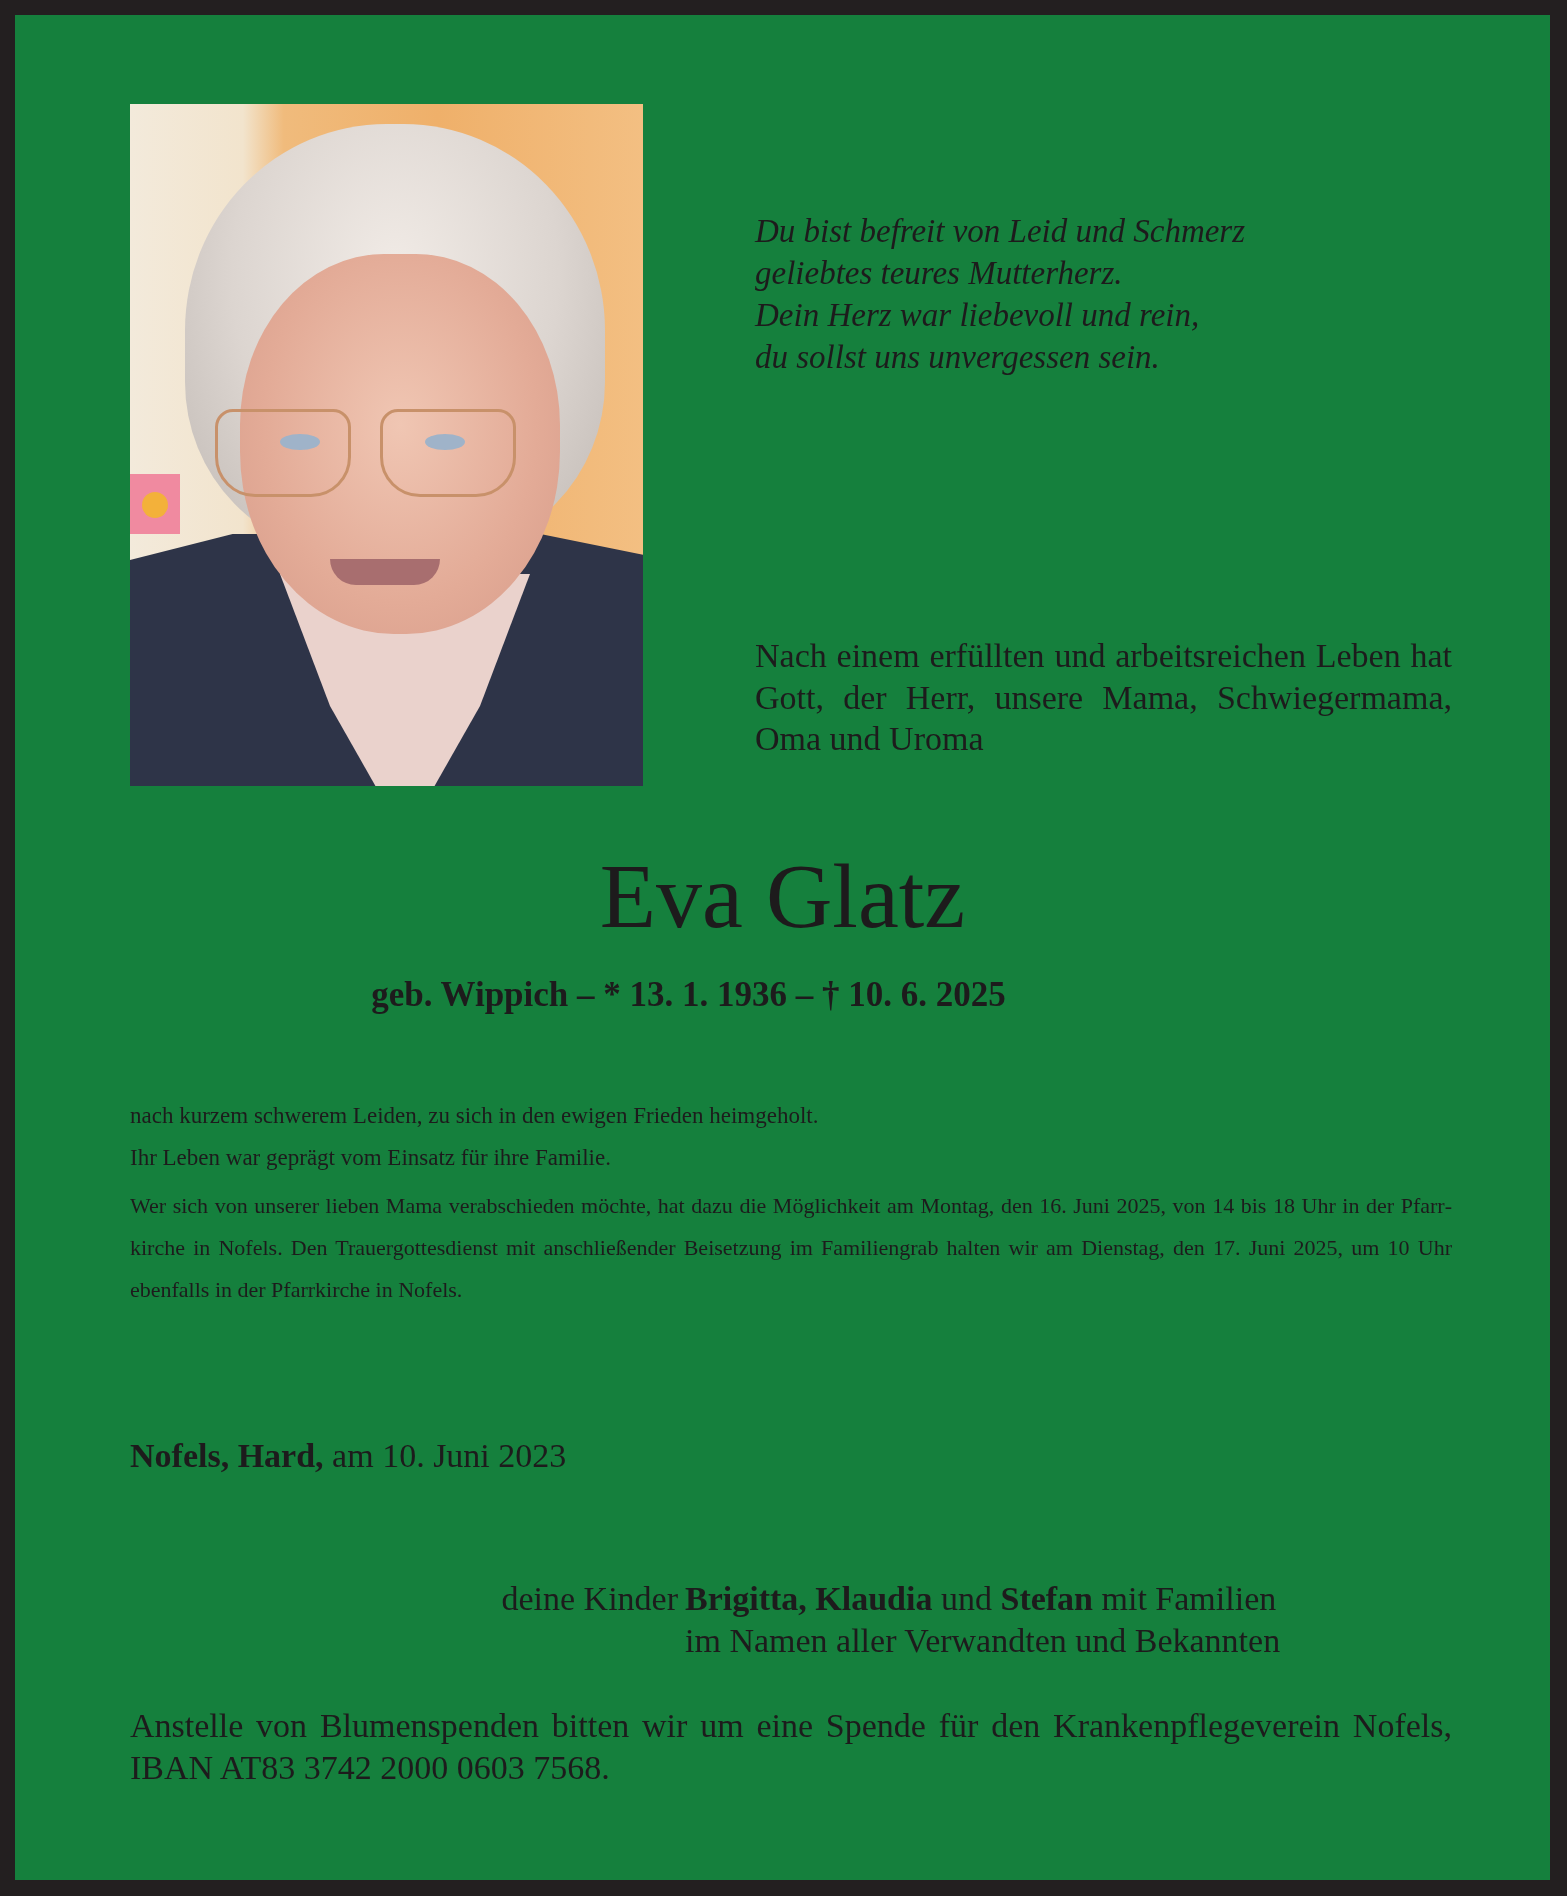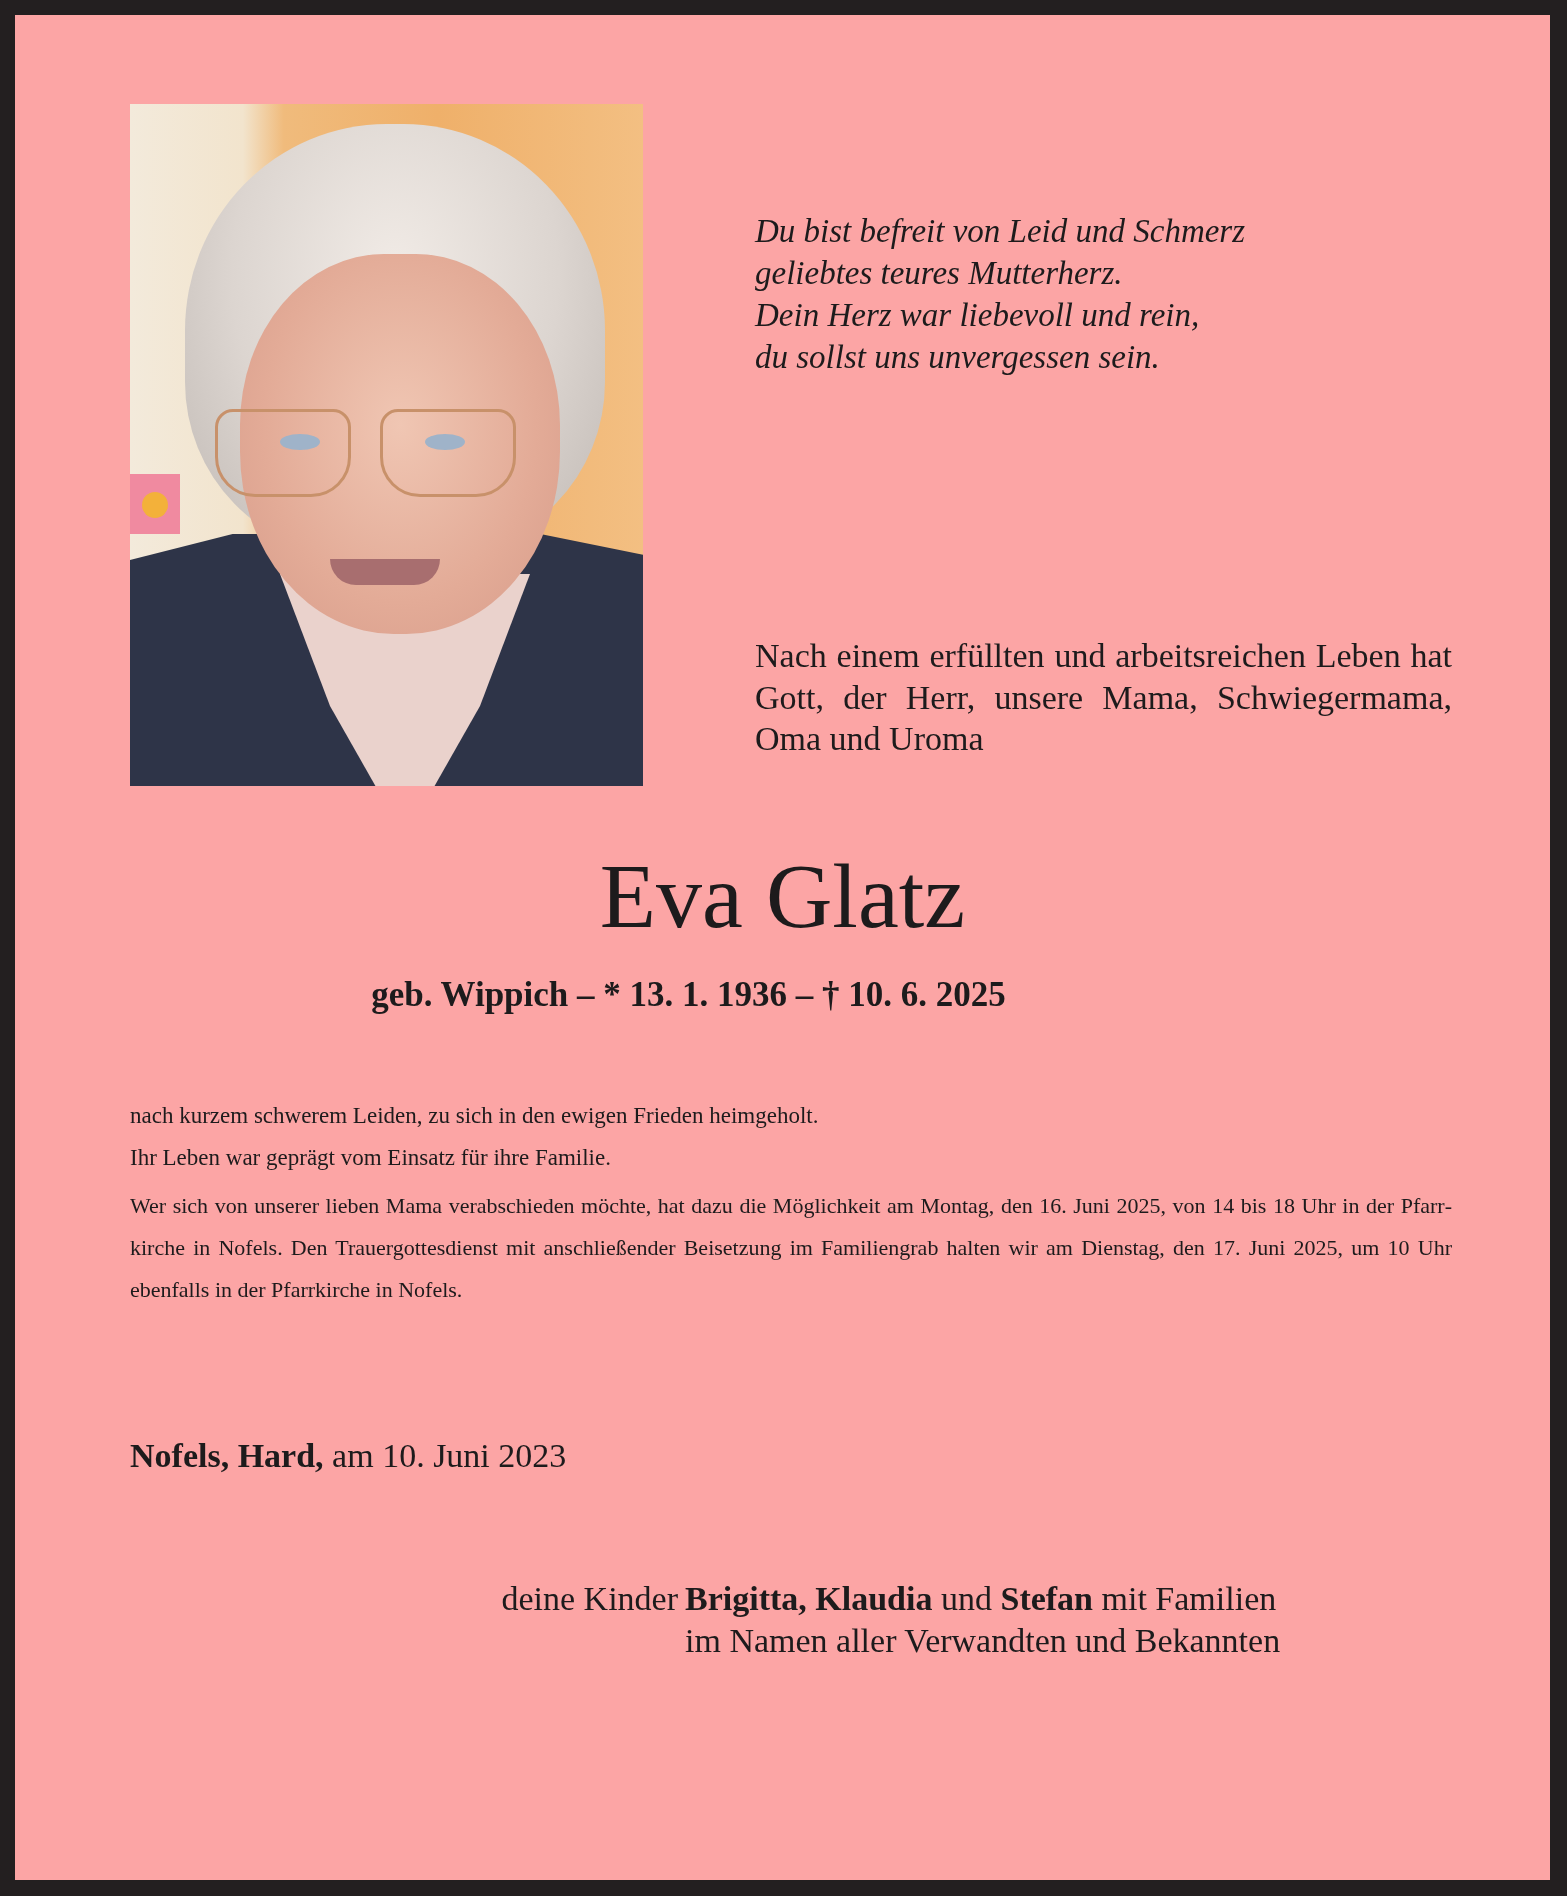--- a/index.html
+++ b/index.html
@@ -1,17 +1,17 @@
 <!DOCTYPE html>
 <html><head>
 <meta charset="utf-8">
 <style>
   html, body { margin:0; padding:0; }
   body { width:1567px; height:1896px; background:#231f20; position:relative; overflow:hidden; }
-  .page { position:absolute; left:15px; top:15px; width:1535px; height:1865px; background:#fca5a5; }
+  .page { position:absolute; left:15px; top:15px; width:1535px; height:1865px; background:#15803d; }
   .serif { font-family: "Liberation Serif", "DejaVu Serif", serif; color:#1d1b1c; }
   .photo { position:absolute; left:115px; top:89px; width:513px; height:682px; overflow:hidden;
     background: linear-gradient(90deg, #f3eadb 0%, #f2e4cd 22%, #f0bb7c 30%, #efb06a 60%, #f3bf82 100%); }
   .photo .hair { position:absolute; left:55px; top:20px; width:420px; height:430px; border-radius:48% 48% 40% 40%;
     background: radial-gradient(ellipse at 50% 35%, #f1ebe6 0%, #dcd5d0 55%, #bfb8b3 100%); }
   .photo .face { position:absolute; left:110px; top:150px; width:320px; height:380px; border-radius:45% 45% 48% 48%;
     background: radial-gradient(ellipse at 50% 45%, #f0c6b3 0%, #e3ab97 60%, #d69b89 100%); }
   .photo .eye { position:absolute; width:40px; height:16px; border-radius:50%; background:#9fb3c9; top:330px; }
   .photo .eye.l { left:150px; } .photo .eye.r { left:295px; }
   .photo .glasses { position:absolute; top:305px; width:130px; height:82px; border:3px solid #c8916a; border-radius:18px 18px 40px 40px; }
@@ -83,13 +83,14 @@
   <div class="kids serif">
     <div>
       <b>Brigitta, Klaudia</b>
       <span>und</span>
       <b>Stefan</b>
       <span>mit Familien</span>
     </div>
     <div>im Namen aller Verwandten und Bekannten</div>
   </div>
 
+  <div class="donation serif" lang="de">Anstelle von Blumenspenden bitten wir um eine Spende für den Kranken­pflegeverein Nofels, IBAN AT83 3742 2000 0603 7568.</div>
 </div>
 
 </body></html>

